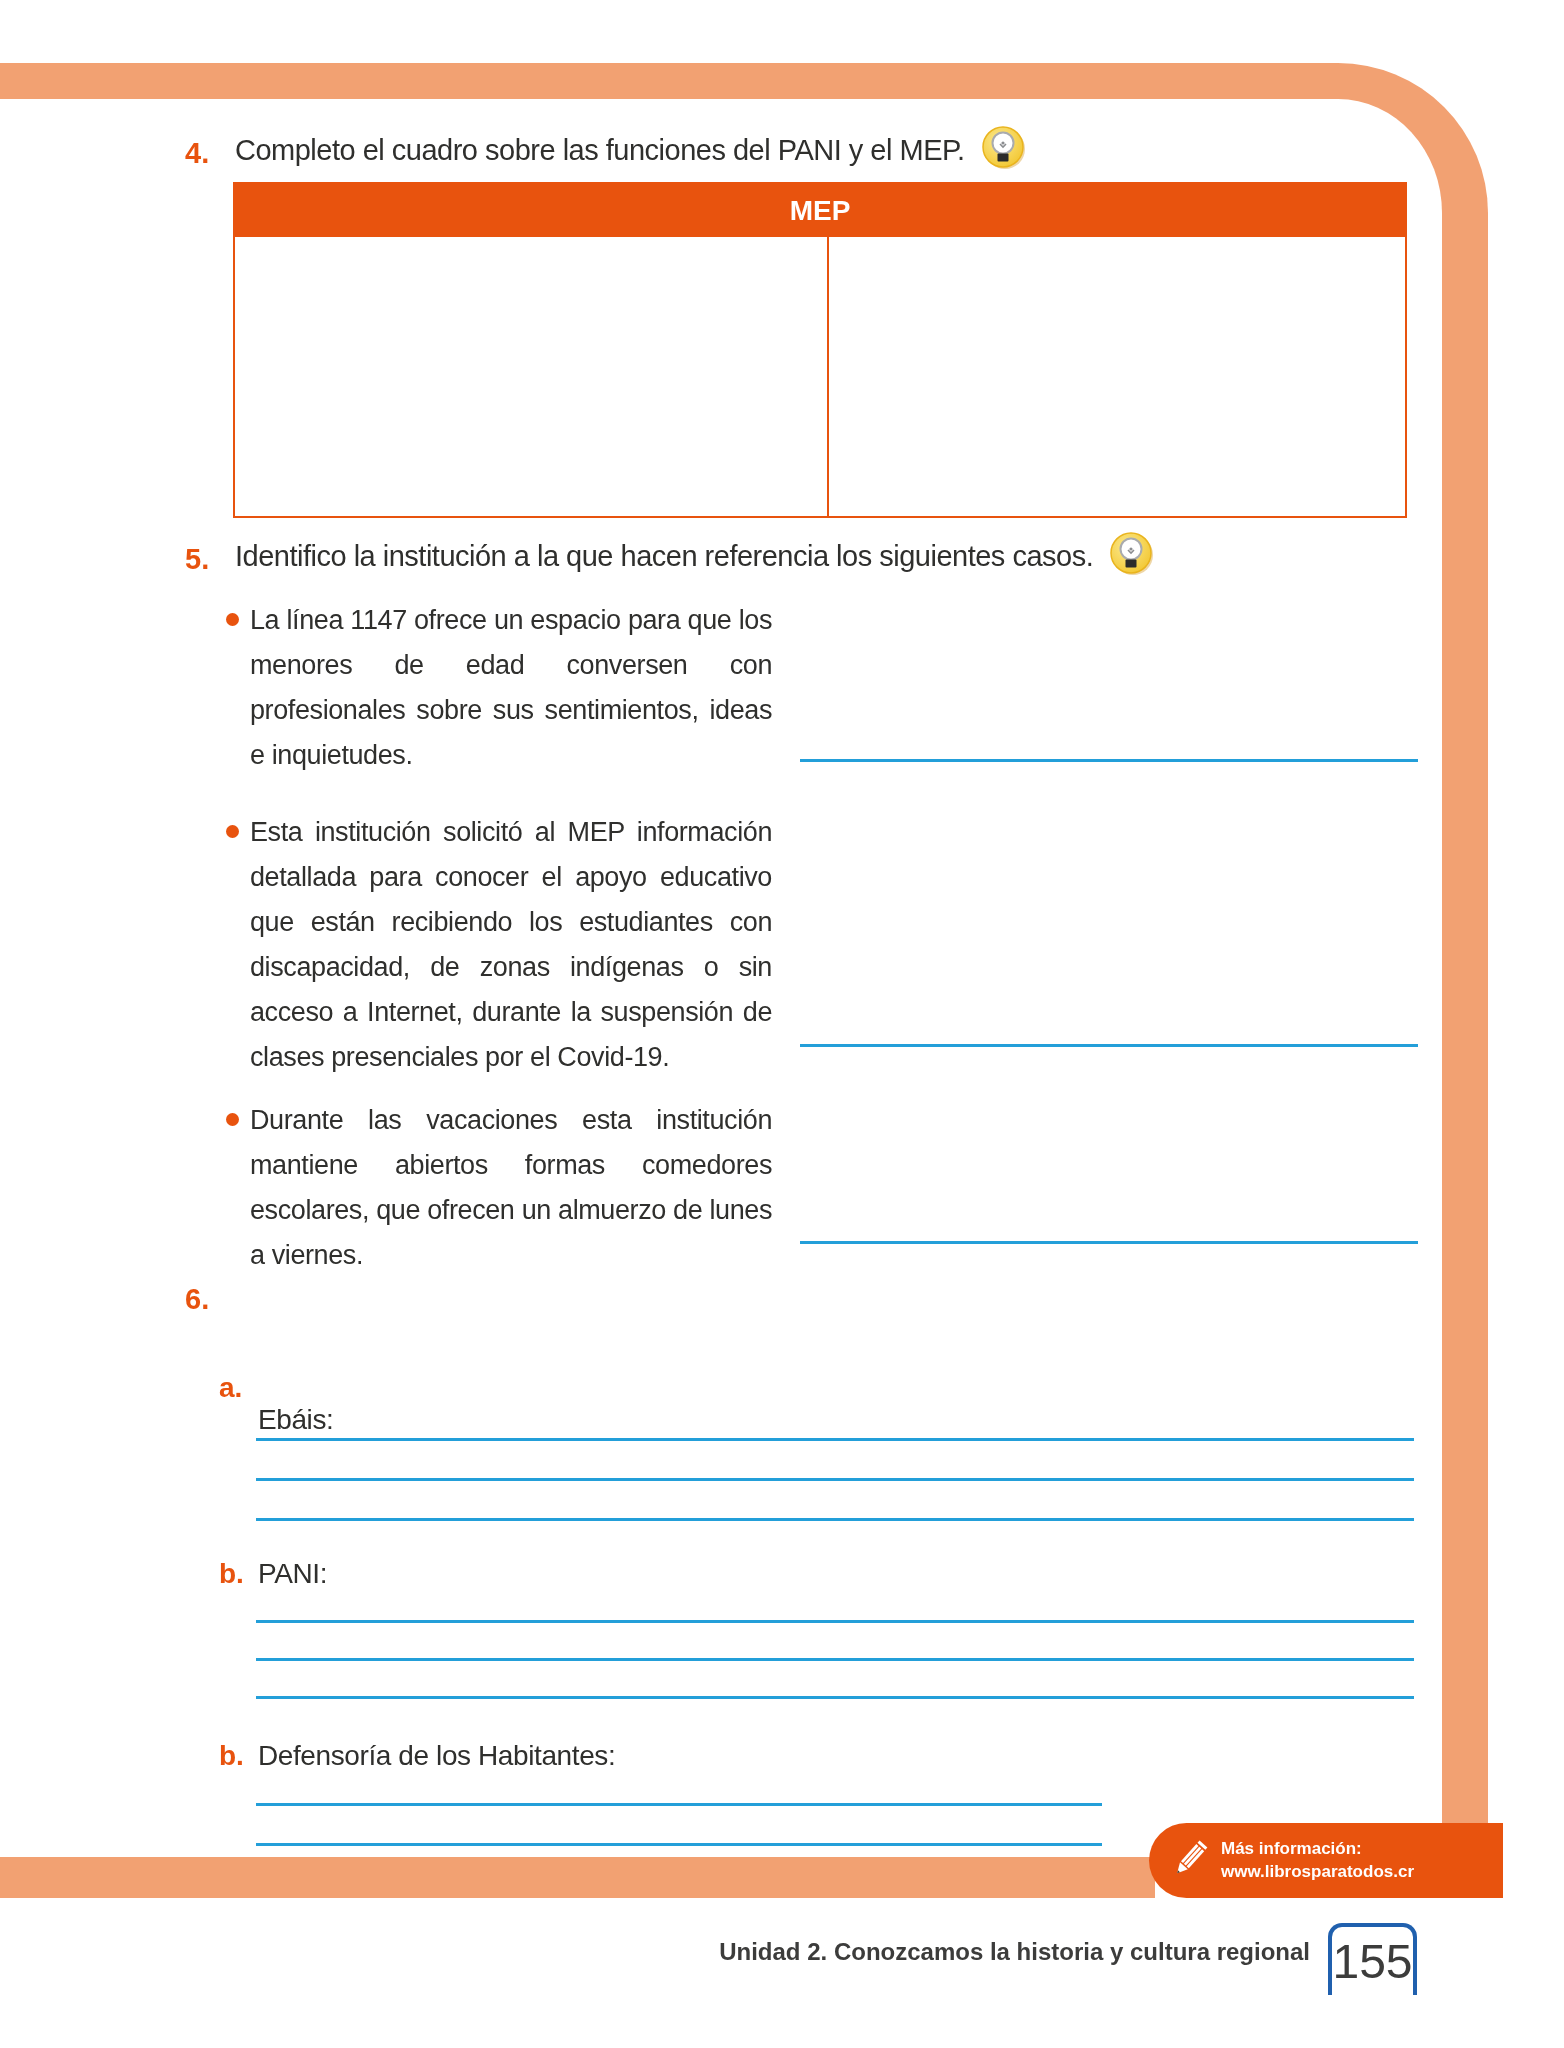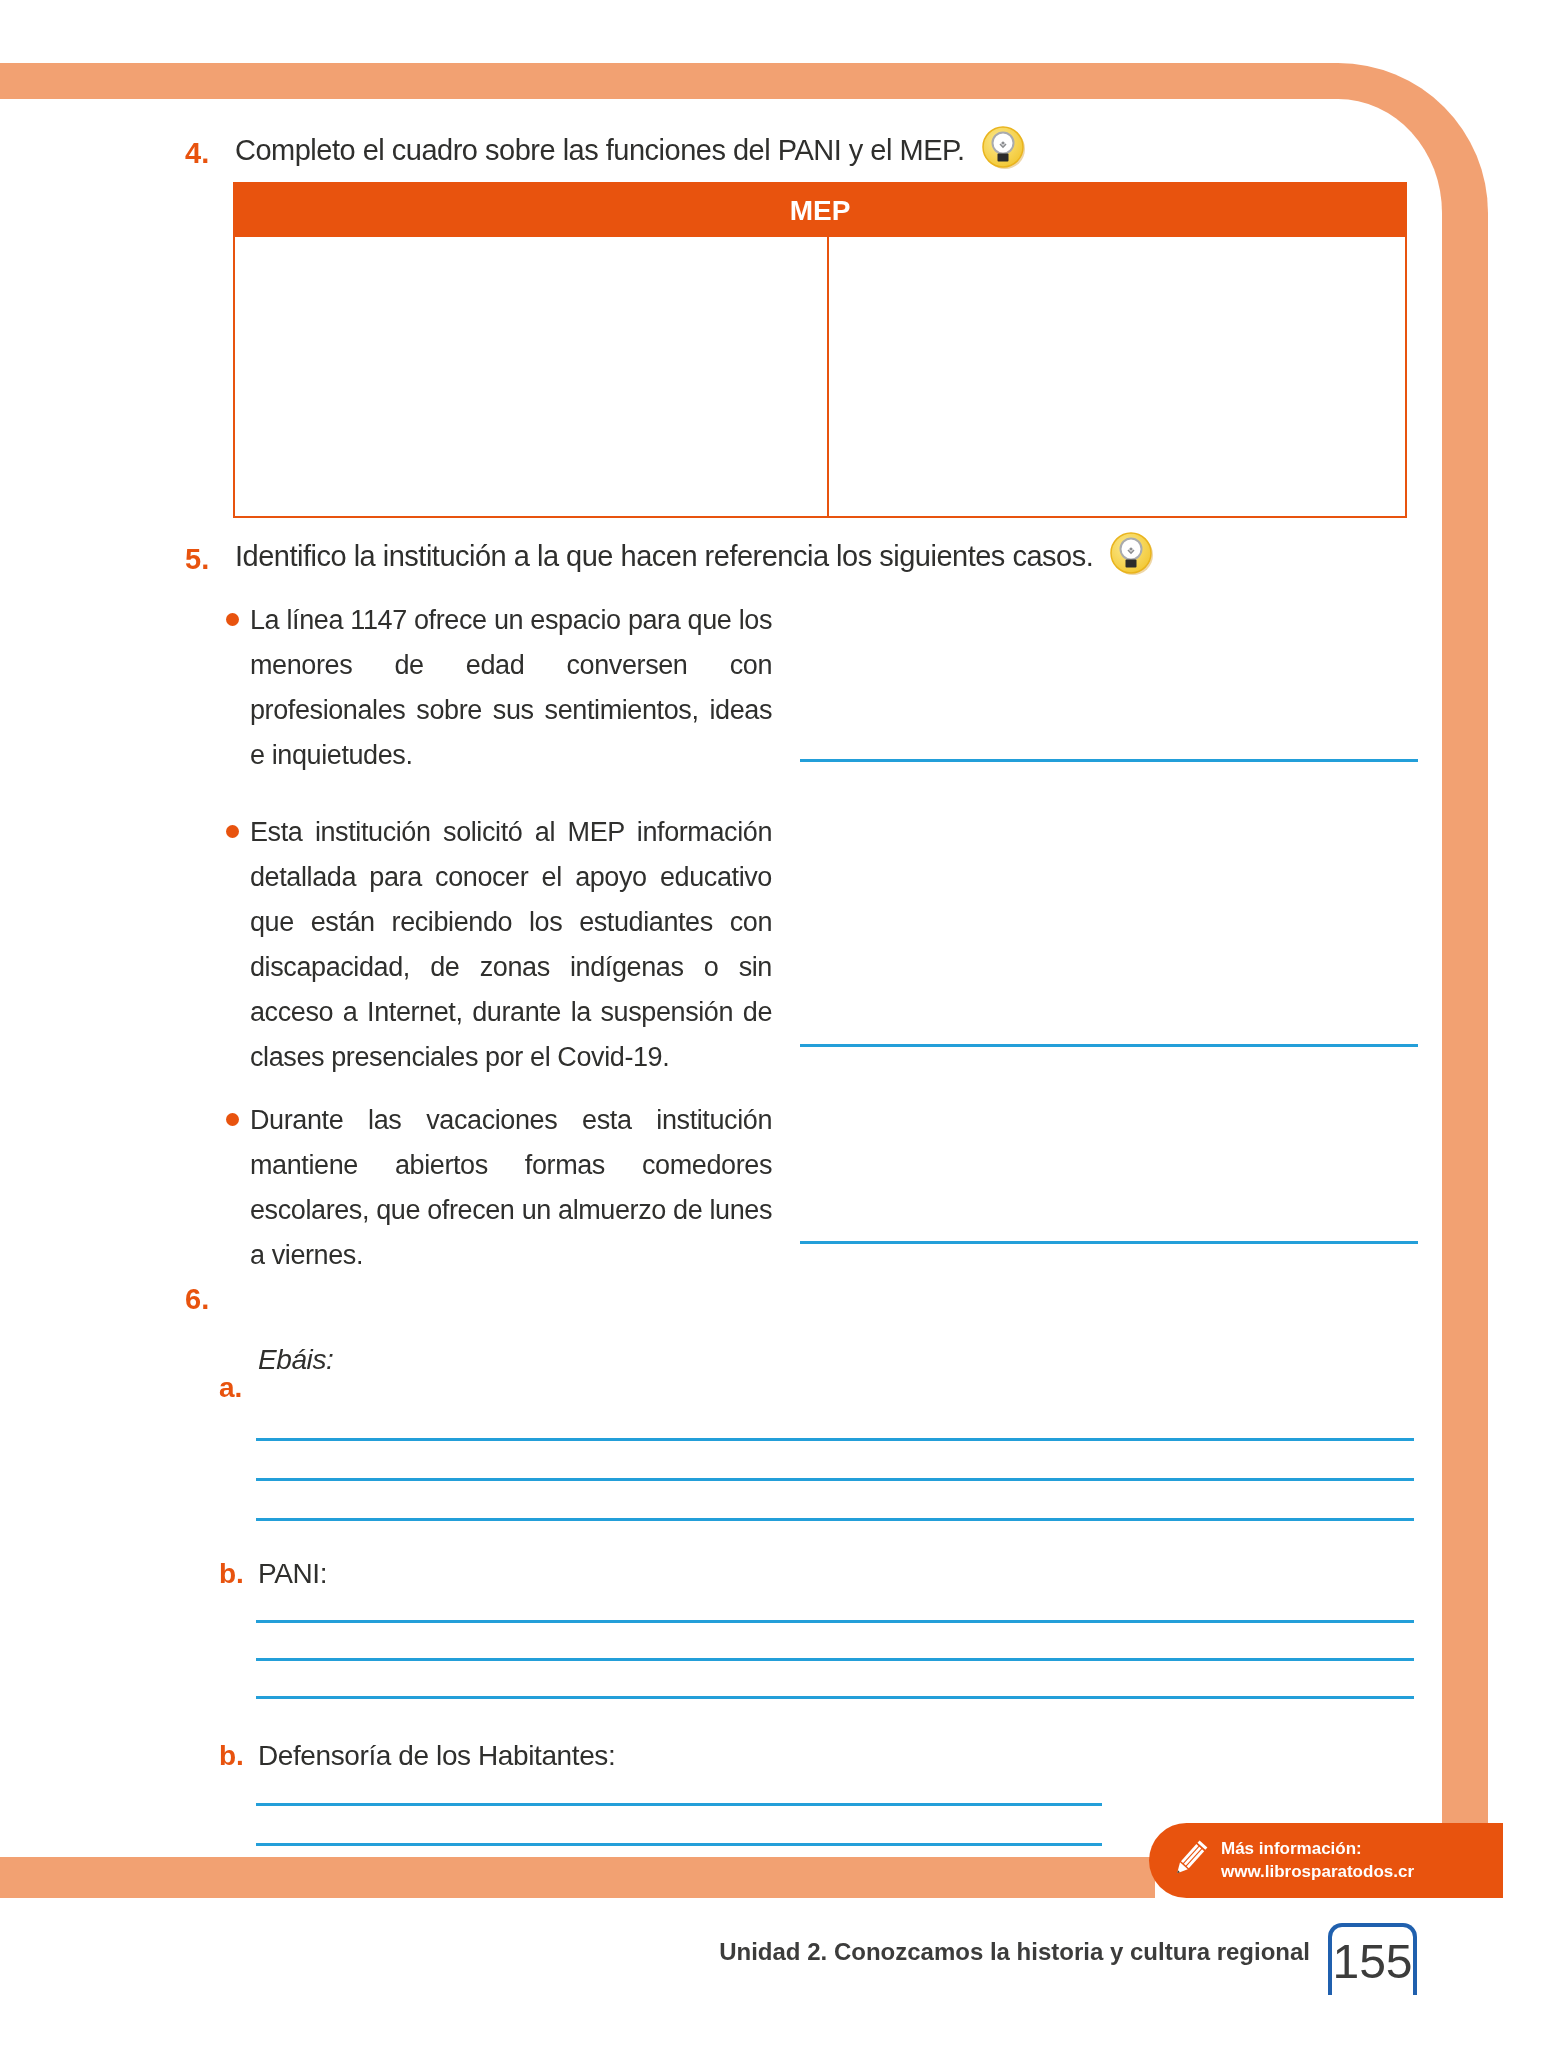--- a/index.html
+++ b/index.html
@@ -129,21 +129,21 @@
 
   <div class="bullet" style="top:1098px;">
     <span class="dot"></span>
     <span>Durante las vacaciones esta institución mantiene abiertos formas comedores escolares, que ofrecen un almuerzo de lunes a viernes.</span>
   </div>
   <div class="ans" style="left:800px;top:1241px;width:618px;"></div>
 
   <div class="act-num" style="left:185px;top:1283px;">6.</div>
 
   <div class="sub-label" style="top:1372px;">a.</div>
-  <div class="sub-text" style="top:1344px;font-style:italic;">Ebáis:</div>
+  <div class="sub-text" style="top:1404px;">Ebáis:</div>
   <div class="ans" style="left:256px;top:1438px;width:1158px;"></div>
   <div class="ans" style="left:256px;top:1478px;width:1158px;"></div>
   <div class="ans" style="left:256px;top:1518px;width:1158px;"></div>
 
   <div class="sub-label" style="top:1558px;">b.</div>
   <div class="sub-text" style="top:1558px;">PANI:</div>
   <div class="ans" style="left:256px;top:1620px;width:1158px;"></div>
   <div class="ans" style="left:256px;top:1658px;width:1158px;"></div>
   <div class="ans" style="left:256px;top:1696px;width:1158px;"></div>
 

